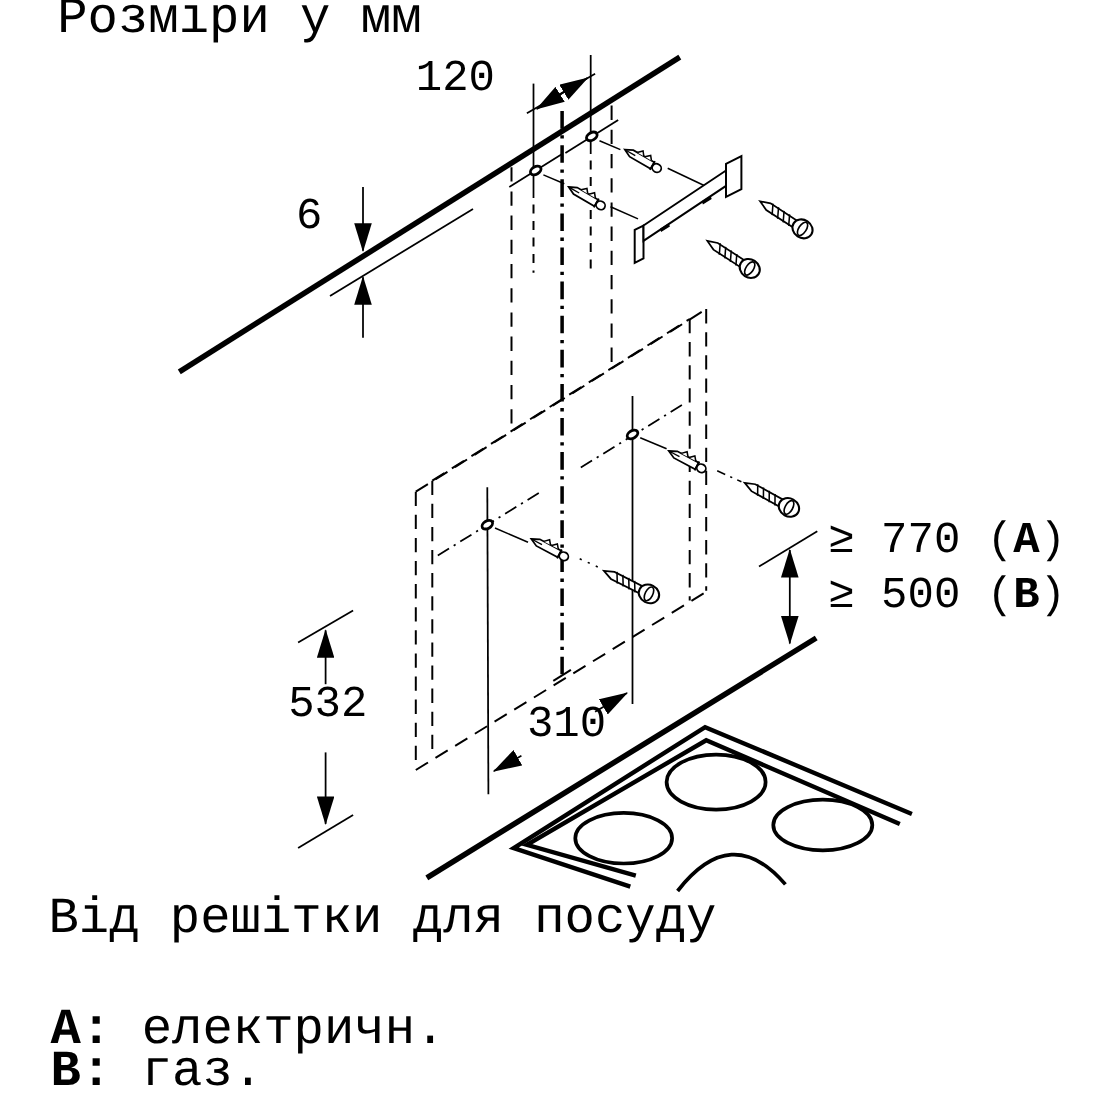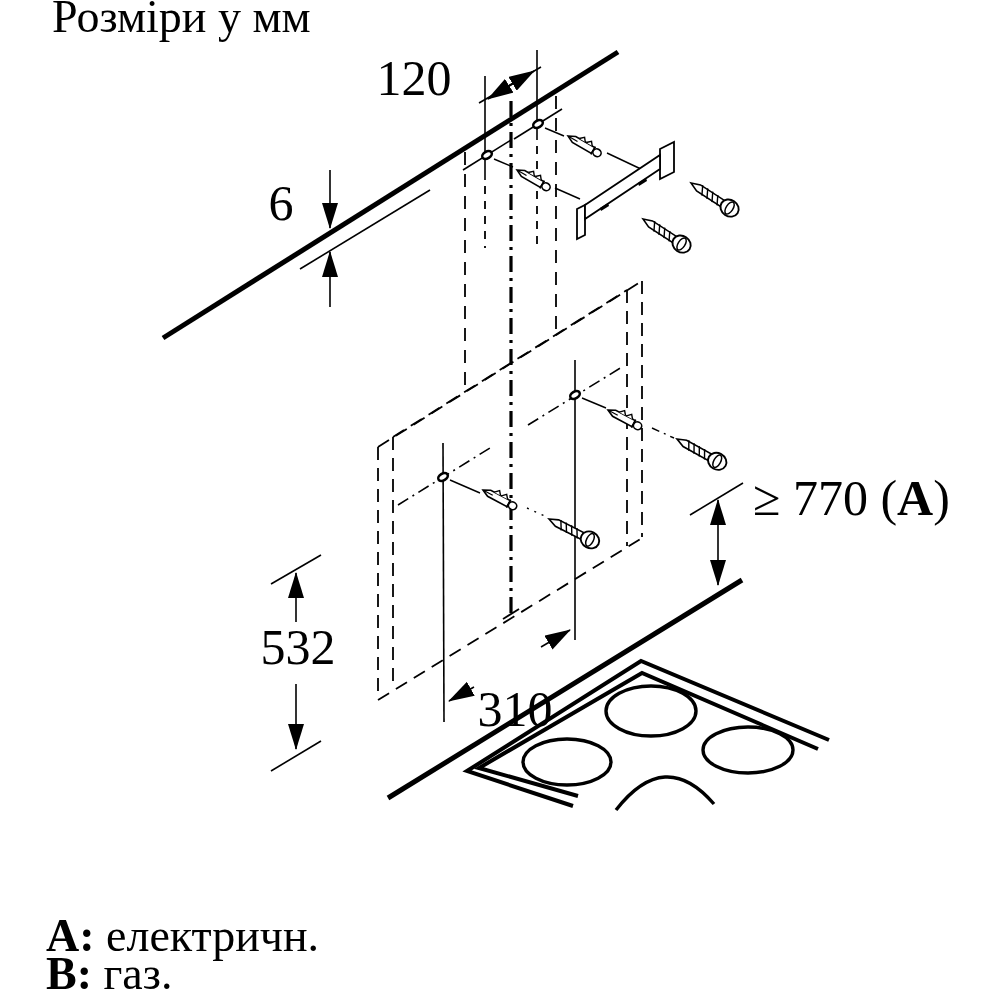--- a/index.html
+++ b/index.html
@@ -1,21 +1,21 @@
 <!DOCTYPE html>
 <html><head>
 <meta charset="utf-8">
 <style>
   html,body{margin:0;padding:0;background:#fff;}
   #page{position:relative;width:1000px;height:995px;background:#fff;overflow:hidden;
-        font-family:Liberation Serif, serif;color:#000;}
+        font-family:Liberation Mono, monospace;color:#000;}
   svg{position:absolute;left:0;top:0;}
   .lbl{position:absolute;line-height:1;white-space:nowrap;color:#000;}
   .t-main{font-size:46px;}
-  .t-dim{font-size:50px;}
+  .t-dim{font-size:40px;}
   .b{font-weight:bold;}
   .center{text-align:center;}
   #sep{position:absolute;background:#161616;}
   .legend-row{position:absolute;font-size:46px;line-height:1;white-space:nowrap;}
 </style>
 </head>
 <body>
 
 <div id="page">
 
@@ -162,22 +162,24 @@
       <ellipse cx="748" cy="750" rx="45" ry="23" stroke-width="3.4"></ellipse>
       <path d="M616,810 Q665,747 714,804" stroke-width="3.4"></path>
     </g>
   </svg>
 
   <div class="lbl t-main" style="left:52px;top:-6px;">Розміри у мм</div>
 
   <div class="lbl t-dim center" style="left:364px;top:53px;width:100px;">120</div>
   <div class="lbl t-dim center" style="left:241px;top:178px;width:80px;">6</div>
   <div class="lbl t-dim center" style="left:248px;top:622px;width:100px;">532</div>
-  <div class="lbl t-dim center" style="left:465px;top:640px;width:100px;margin-top:44px;">310</div>
+  <div class="lbl t-dim center" style="left:465px;top:640px;width:100px;">310</div>
 
   <div class="lbl t-dim" style="left:753px;top:473px;"><span>≥ 770 (</span><span class="b">A</span><span>)</span></div>
+  <div class="lbl t-dim" style="left:753px;top:523px;"><span>≥ 500 (</span><span class="b">B</span><span>)</span></div>
 
+  <div class="lbl t-main" style="left:44px;top:812px;">Від решітки для посуду</div>
 
   <div class="legend-row" style="left:46px;top:913px;"><span class="b">A:</span> <span>електричн.</span></div>
   <div class="legend-row" style="left:46px;top:951px;"><span class="b">B:</span> <span>газ.</span></div>
 
   <div id="sep" style="left:95px;top:996px;width:828px;height:4px;"></div>
 </div>
 
 </body></html>

